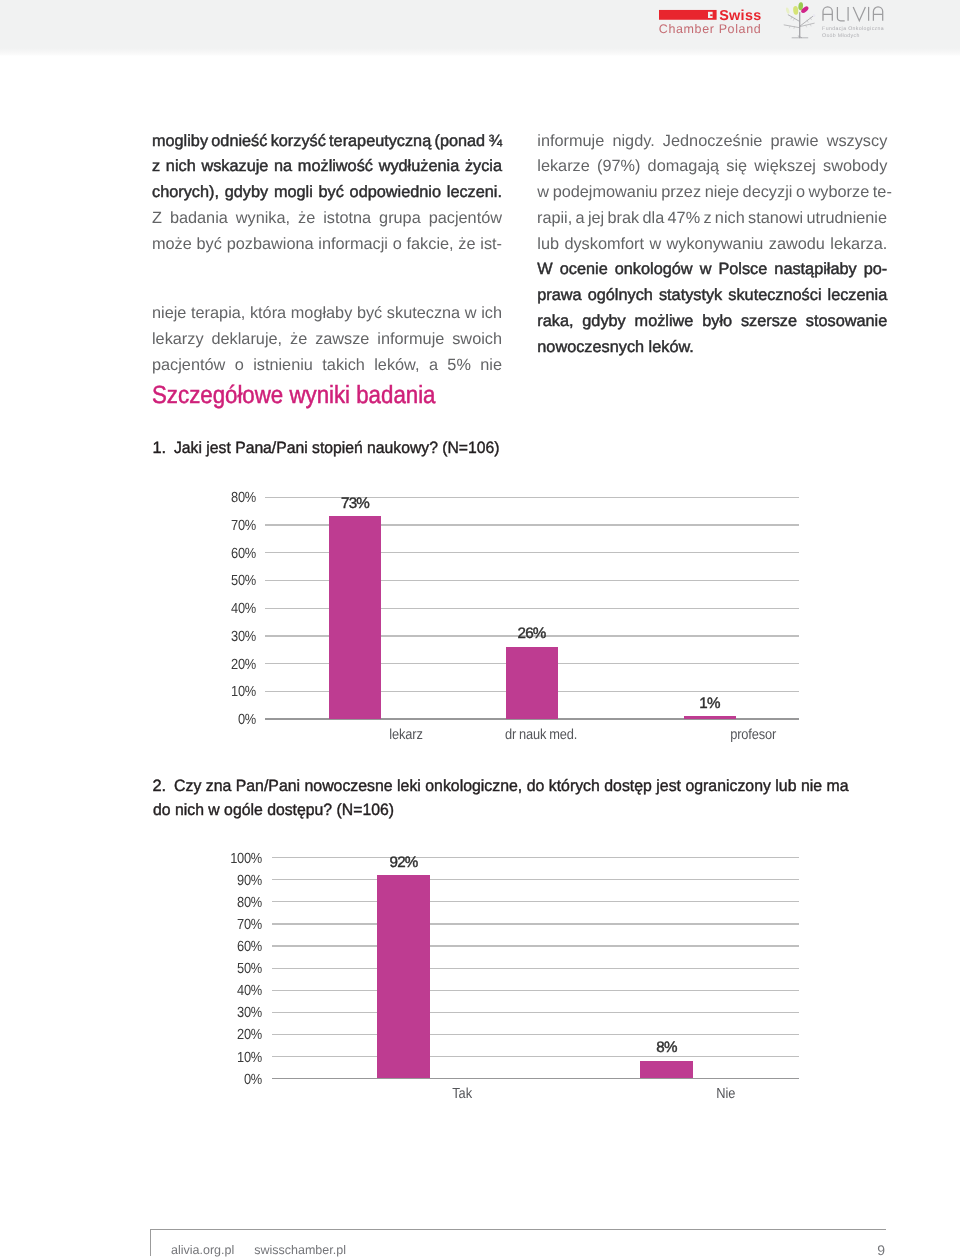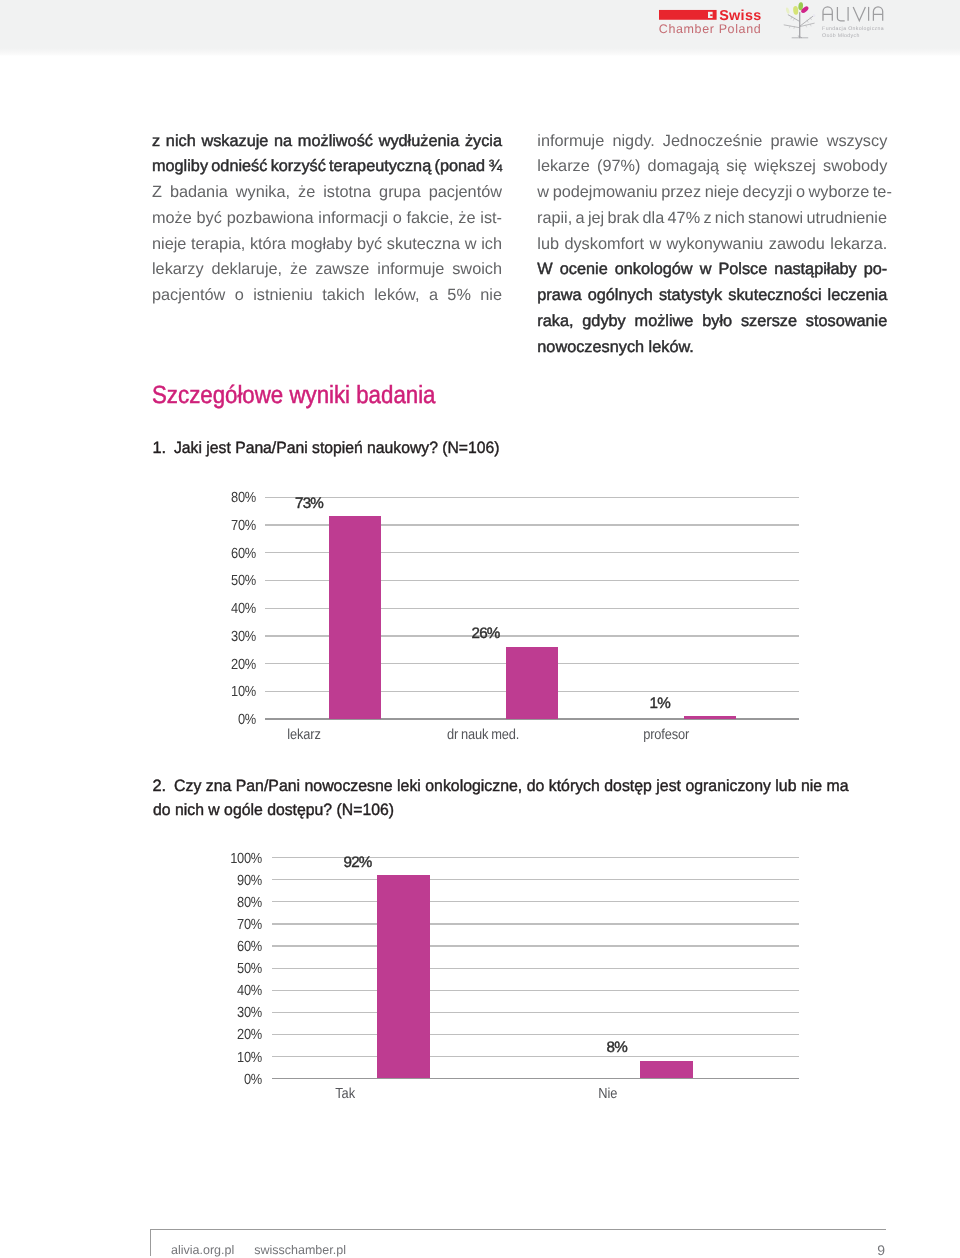--- a/index.html
+++ b/index.html
@@ -40,24 +40,24 @@
   #q2 .qt>div:nth-child(2){margin-left:-21.5px;}
 
   
   .chart{position:absolute;}
   .chart .gridline{position:absolute;height:1.3px;background:#bfbfbf;}
   .chart .axisline{position:absolute;height:1.75px;background:#989899;}
   .chart .ytick{position:absolute;text-align:right;font-size:14.7px;color:#3b3b3b;
        line-height:14.7px;letter-spacing:-0.3px;transform:scaleX(0.875);
        transform-origin:right top;}
   .chart .bar{position:absolute;background:#be3c91;}
-  .chart .vlabel{position:absolute;font-size:15.2px;font-weight:normal;
+  .chart .vlabel{position:absolute;text-align:center;font-size:15.2px;font-weight:normal;
        color:#2f2f2f;line-height:15.2px;-webkit-text-stroke:0.42px #2f2f2f;
        letter-spacing:-0.78px;}
-  .chart .xlabel{position:absolute;text-align:left;font-size:14.6px;color:#55565a;
+  .chart .xlabel{position:absolute;text-align:right;font-size:14.6px;color:#55565a;
        line-height:14.6px;letter-spacing:-0.15px;word-spacing:-0.6px;}
   .chart .xlabel>span{display:inline-block;transform:scaleX(0.88);}
 
   
   .footer-hline{position:absolute;left:150px;top:1229.1px;width:735.5px;height:1.4px;background:#9b9b9b;}
   .footer-vline{position:absolute;left:150px;top:1229.1px;width:1.4px;height:26.5px;background:#9b9b9b;}
   .footer-links{position:absolute;left:171px;top:1243.5px;font-size:12.5px;color:#75767a;
        line-height:12.5px;white-space:nowrap;}
   .footer-links span{margin-right:20px;}
   .footer-page{position:absolute;left:846px;top:1242.9px;width:39.1px;text-align:right;
@@ -115,25 +115,26 @@
         <path d="M69.2 1.9 L75.3 15.8 L81.4 1.9"></path>
         <path d="M84.6 1.9 L84.6 15.8"></path>
         <path d="M89.4 15.8 L89.4 6.55 A4.65 4.65 0 0 1 98.7 6.55 L98.7 15.8 M89.4 9.4 L98.7 9.4"></path>
       </g>
       <text x="38.1" y="25.4" font-family="&quot;Liberation Sans&quot;, sans-serif" font-size="5.2" fill="#aeaeb2" letter-spacing="0.37">Fundacja Onkologiczna</text>
       <text x="38.1" y="31.8" font-family="&quot;Liberation Sans&quot;, sans-serif" font-size="5.2" fill="#aeaeb2" letter-spacing="0.37">Osób Młodych</text>
     </svg>
   </div>
 
   <div class="col colL" id="colL">
+      <div class="tline bold" style="word-spacing: -1.2px; transform-origin: left center; transform: scaleX(0.99835);">mogliby odnieść korzyść terapeutyczną (ponad ¾</div>
       <div class="tline bold" style="word-spacing: 1.174px;">z nich wskazuje na możliwość wydłużenia życia</div>
-      <div class="tline bold" style="word-spacing: -1.2px; transform-origin: left center; transform: scaleX(0.99835);">mogliby odnieść korzyść terapeutyczną (ponad ¾</div>
+      <div class="tline bold" style="word-spacing: 1.219px;">chorych), gdyby mogli być odpowiednio leczeni.</div>
       <div class="tline" style="word-spacing: 3.424px;">Z badania wynika, że istotna grupa pacjentów</div>
       <div class="tline" style="word-spacing: 0.23px;">może być pozbawiona informacji o fakcie, że ist-</div>
-      <div class="tline" style="word-spacing: 0.096px;">nieje terapia, która mogłaby być skuteczna w ich</div>
+      <div class="tline" style="word-spacing: 0.096px; margin-top: 44px;">nieje terapia, która mogłaby być skuteczna w ich</div>
       <div class="tline" style="word-spacing: 3.4px;">lekarzy deklaruje, że zawsze informuje swoich</div>
       <div class="tline" style="word-spacing: 4.875px;">pacjentów o istnieniu takich leków, a 5% nie</div>
     </div>
   <div class="col colR" id="colR">
       <div class="tline" style="word-spacing: 3.645px;">informuje nigdy. Jednocześnie prawie wszyscy</div>
       <div class="tline" style="word-spacing: 2.672px;">lekarze (97%) domagają się większej swobody</div>
       <div class="tline" style="word-spacing: -0.935px; transform-origin: left center; transform: scaleX(1);">w podejmowaniu przez nieje decyzji o wyborze te-</div>
       <div class="tline" style="word-spacing: -1.2px; transform-origin: left center; transform: scaleX(0.99911);">rapii, a jej brak dla 47% z nich stanowi utrudnienie</div>
       <div class="tline" style="word-spacing: 0.863px;">lub dyskomfort w wykonywaniu zawodu lekarza.</div>
       <div class="tline bold" style="word-spacing: 2.523px;">W ocenie onkologów w Polsce nastąpiłaby po-</div>

